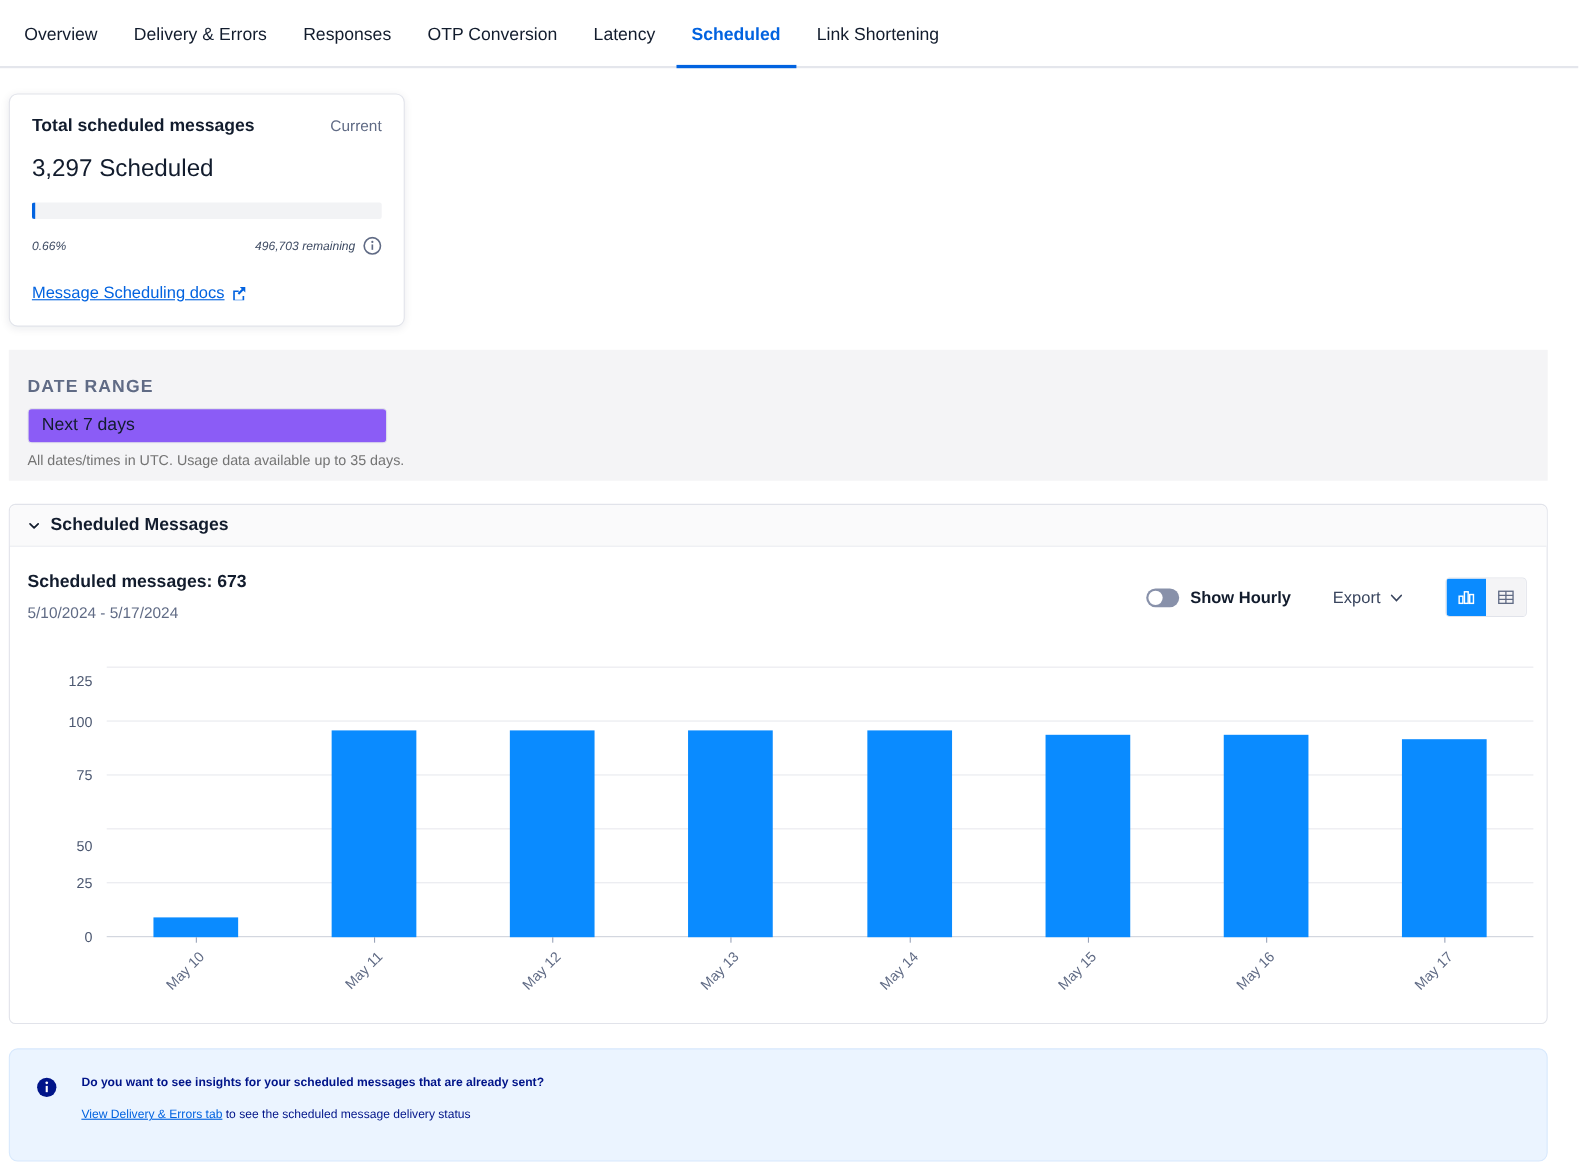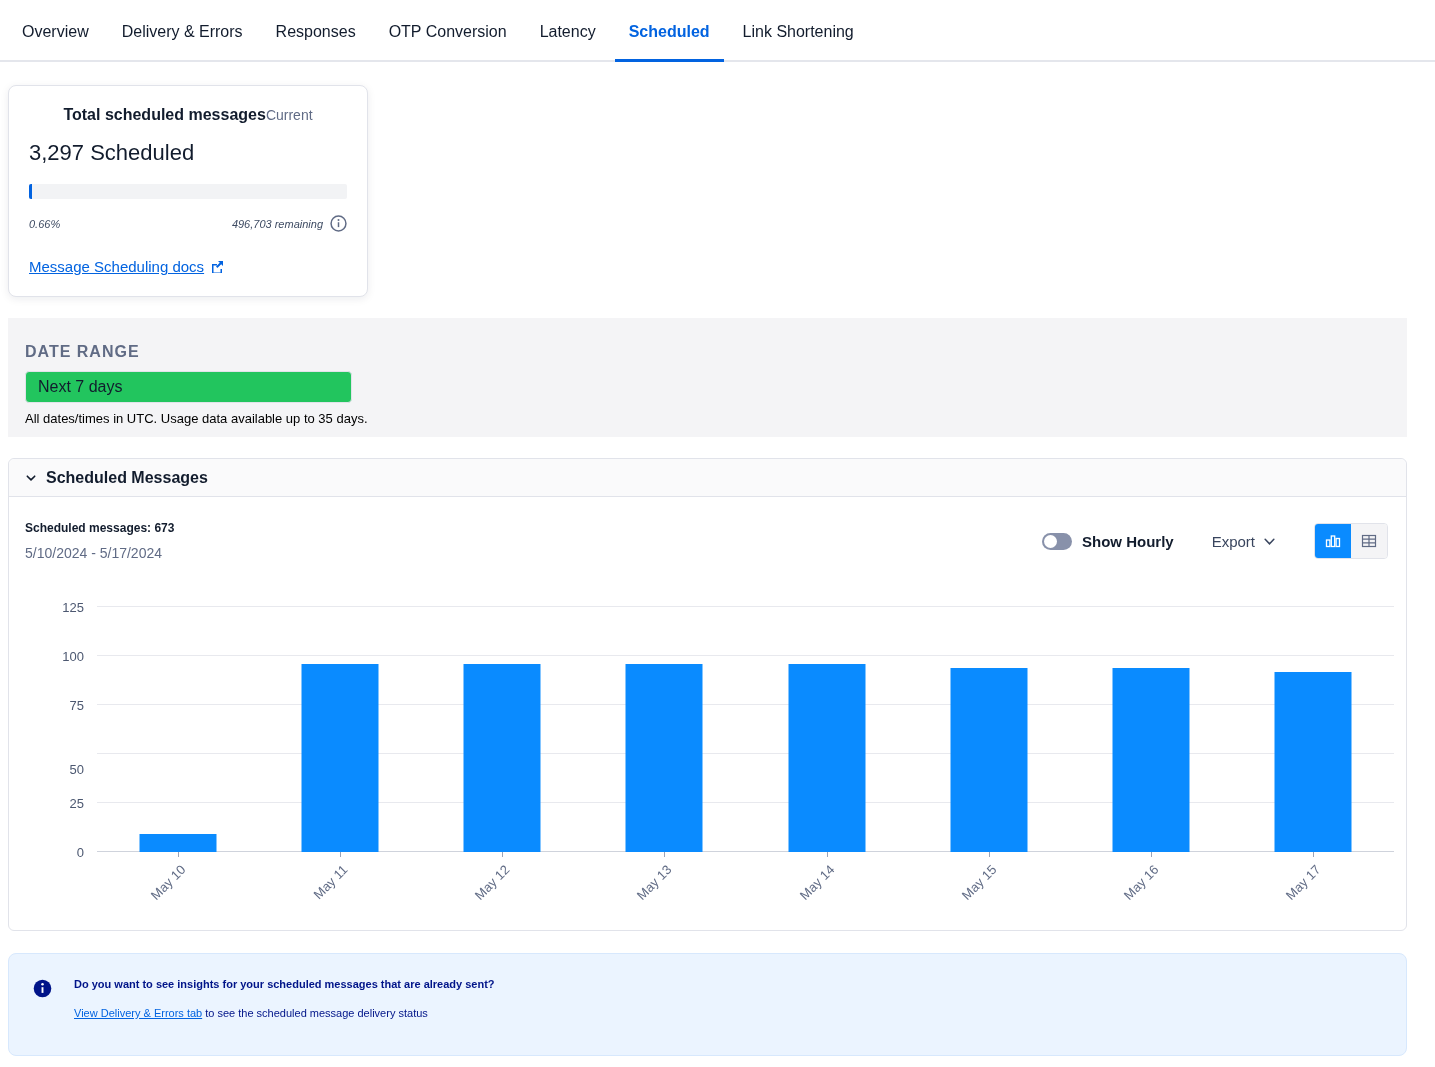--- a/index.html
+++ b/index.html
@@ -9,45 +9,45 @@
   
   .tabbar { display:flex; align-items:flex-end; padding:0 0 0 8px; border-bottom:2px solid #E4E6EC; height:62px; }
   .tab { font-size:16px; color:#121C2D; padding:20px 14px 18px 14px; margin-right:5px; cursor:pointer;
          display:flex; align-items:center; gap:7px; white-space:nowrap; border-bottom:3px solid transparent; margin-bottom:-2px; }
   .tab.active { color:#0263E0; font-weight:bold; border-bottom-color:#0263E0; }
   .beta-badge { display:inline-flex; align-items:center; gap:3px; color:#5A5FCF; font-size:12px; font-weight:bold; }
 
   
   .card { position:absolute; left:8px; top:85px; width:360px; background:#fff; border:1px solid #E1E3EA;
           border-radius:8px; box-shadow:0 2px 8px rgba(18,28,45,.08); padding:20px; }
-  .card-head { display:flex; justify-content:center; align-items:baseline; }
+  .card-head { display:flex; justify-content:space-between; align-items:baseline; }
   .card-title { font-size:16px; font-weight:bold; }
   .card-period { font-size:14px; color:#606B85; }
   .card-value { font-size:22px; margin-top:16px; font-weight:400; }
   .progress { margin-top:18px; height:15px; background:#F2F3F5; border-radius:2px; position:relative; overflow:hidden; }
   .progress-fill { position:absolute; left:0; top:0; bottom:0; background:#0263E0; min-width:3px; }
   .usage-row { display:flex; justify-content:space-between; align-items:center; margin-top:16px; font-size:11px; color:#3e4b63;font-style:italic; }
   .usage-right { display:flex; align-items:center; gap:7px; }
   .link { color:#0263E0; text-decoration:underline; cursor:pointer; }
   .docs-link { display:inline-flex; align-items:center; gap:6px; margin-top:26px; font-size:15px; }
 
   
   .date-band { position:absolute; left:8px; top:318px; width:1399px; height:119px; background:#F4F4F6; padding:25px 0 0 17px; }
   .date-label { font-size:16px; font-weight:bold; letter-spacing:1px; color:#606B85; }
-  .date-input { margin-top:10px; width:327px; height:32px; background:#22c55e; border:1px solid #E1E3EA; border-radius:4px;
+  .date-input { margin-top:10px; width:327px; height:32px; background:#8b5cf6; border:1px solid #E1E3EA; border-radius:4px;
                 font-size:16px; color:#121C2D; padding:0 12px; font-family:"Liberation Sans", sans-serif; }
-  .date-helper { margin-top:8px; font-size:13px; color:#000000; }
+  .date-helper { margin-top:8px; font-size:13px; color:#737373; }
 
   
   .panel { position:absolute; left:8px; top:458px; width:1399px; height:473px; background:#fff; border:1px solid #E1E3EA; border-radius:6px; }
   .panel-head { height:38px; display:flex; align-items:center; gap:9px; padding:0 16px; background:#FAFAFB;
                 border-bottom:1px solid #E1E3EA; border-radius:6px 6px 0 0; cursor:pointer; }
   .panel-title { font-size:16px; font-weight:bold; }
   .chart-header { display:flex; justify-content:space-between; padding:24px 16px 0 16px; }
-  .chart-title { font-size:12px; font-weight:bold; }
+  .chart-title { font-size:16px; font-weight:bold; }
   .chart-dates { font-size:14px; color:#606B85; margin-top:10px; }
   .chart-controls { display:flex; align-items:center; gap:38px; padding-right:2px; }
   .toggle-wrap { display:flex; align-items:center; gap:10px; cursor:pointer; }
   .toggle { width:30px; height:17px; border-radius:9px; background:#8891AA; position:relative; }
   .toggle-knob { position:absolute; left:2px; top:2px; width:13px; height:13px; border-radius:50%; background:#fff; }
   .toggle-label { font-size:15px; font-weight:bold; }
   .export-btn { display:flex; align-items:center; gap:8px; font-size:15px; color:#39455e; cursor:pointer; background:none; border:none;
                 font-family:"Liberation Sans", sans-serif; }
   .seg { display:flex; border:1px solid #E1E3EA; border-radius:4px; overflow:hidden; }
   .seg-btn { width:36px; height:34px; display:flex; align-items:center; justify-content:center; cursor:pointer; background:#F4F4F6; border:none; }
@@ -230,21 +230,21 @@
           <div class="xtickmark"></div>
           <div class="xlabel">May 17</div>
         </div>
       </div>
     <div id="yticks"></div>
   <div class="ytick" style="position: absolute; top: 253px;">0</div>
       <div class="ytick" style="position: absolute; top: 204px;">25</div>
       <div class="ytick" style="position: absolute; top: 170px;">50</div>
       <div class="ytick" style="position: absolute; top: 106px;">75</div>
       <div class="ytick" style="position: absolute; top: 57px;">100</div>
-      <div class="ytick" style="position: absolute; top: 8px;">125</div>
+      <div class="ytick" style="position: absolute; top: 20px;">125</div>
     </div>
 </section>
 
 <section class="alert">
   <svg width="19" height="19" viewBox="0 0 16 16" style="flex:none; margin-top:1px;">
     <circle cx="8" cy="8" r="7.4" fill="#001489"></circle>
     <rect x="7.2" y="6.9" width="1.6" height="4.8" fill="#fff"></rect>
     <circle cx="8" cy="4.5" r="1.05" fill="#fff"></circle>
   </svg>
   <div class="alert-body">

